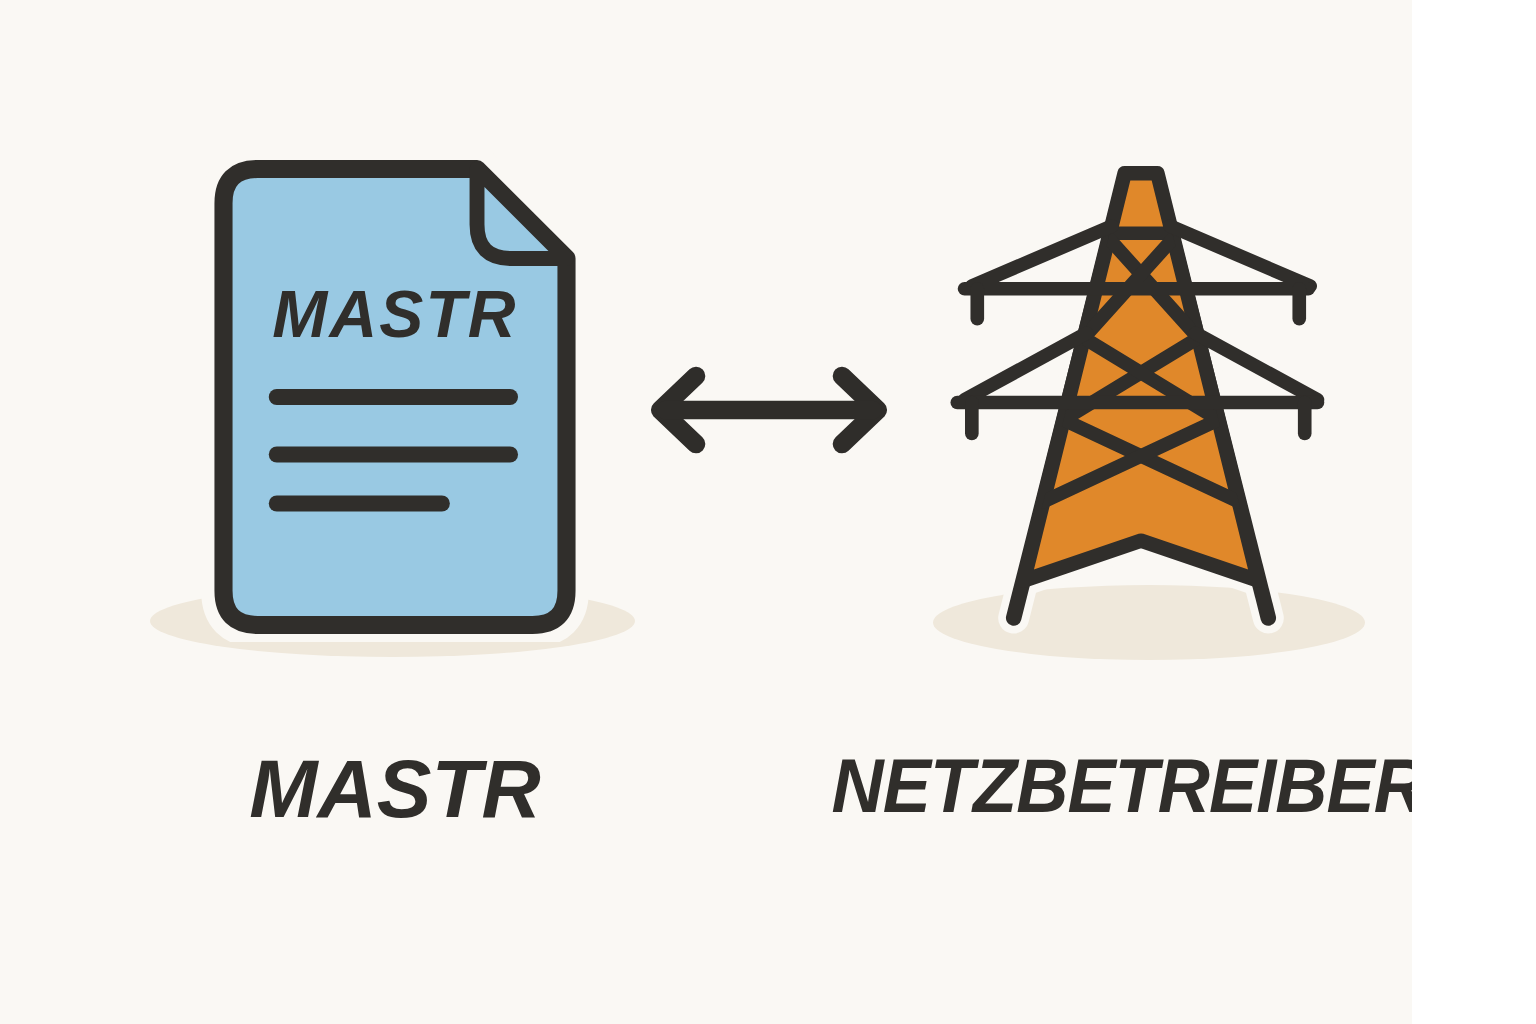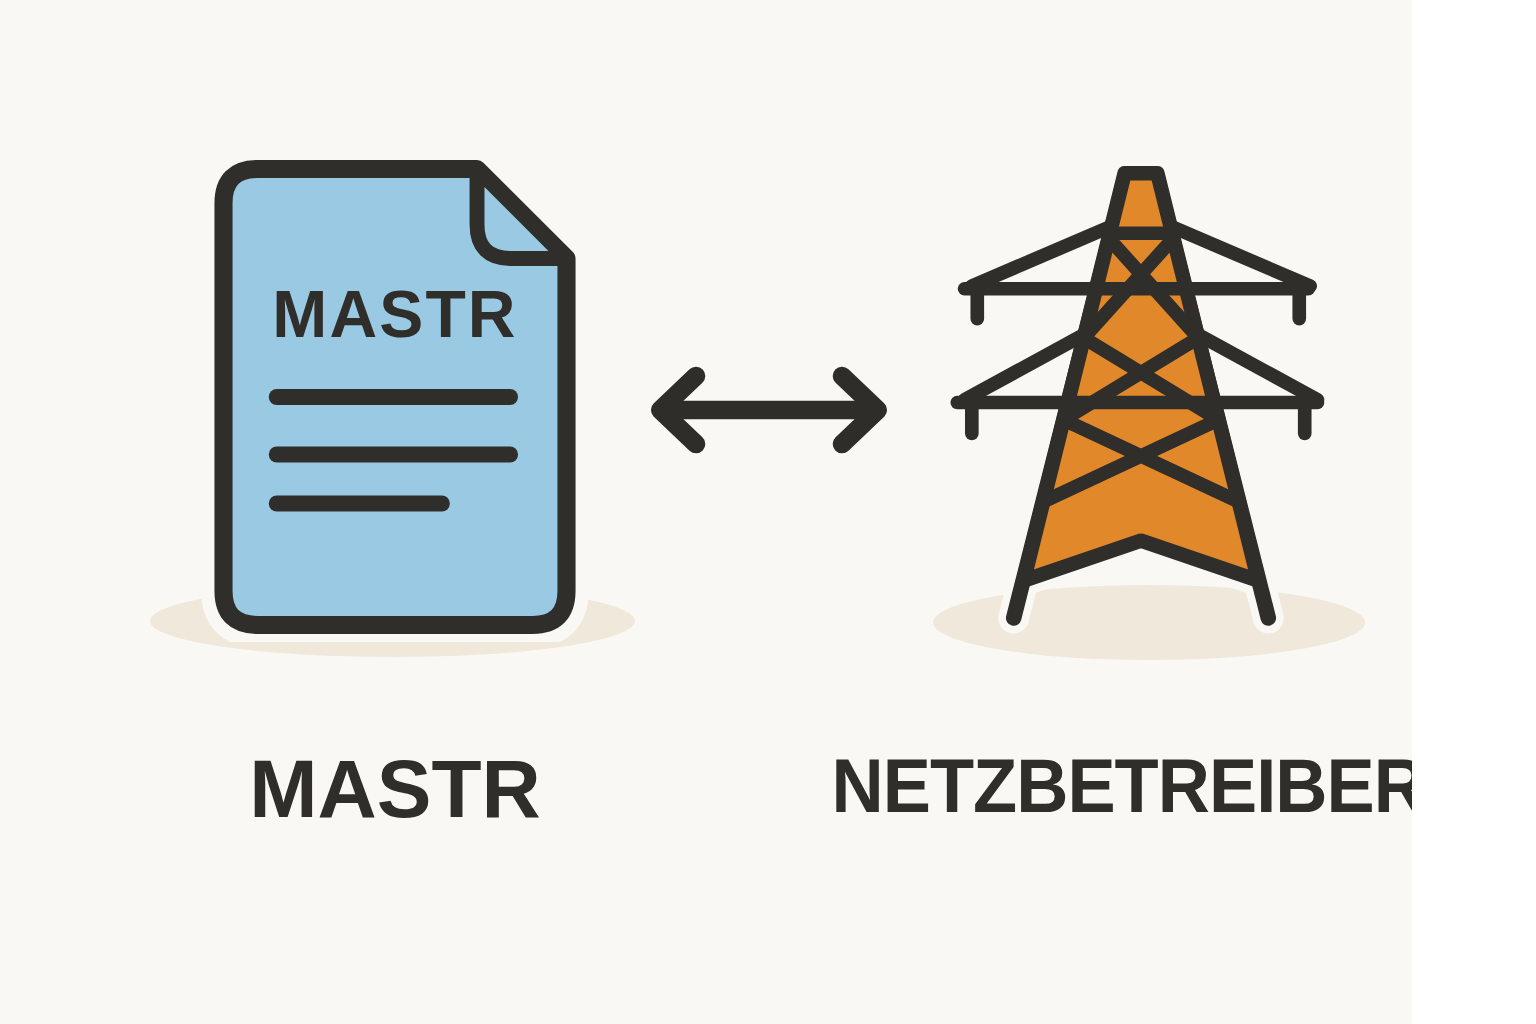--- a/index.html
+++ b/index.html
@@ -3,20 +3,21 @@
 <meta charset="utf-8">
 <style>
   html, body { margin: 0; padding: 0; }
   body { font-family: "Liberation Sans", sans-serif; }
   .canvas {
     position: relative;
     width: 1412px;
     height: 1024px;
     background: #faf8f4;
     overflow: hidden;
+    font-style: italic;
   }
   .shadow-ellipse {
     position: absolute;
     background: #efe8db;
     border-radius: 50%;
   }
   .icon-svg { position: absolute; }
   .item-label {
     position: absolute;
     top: 742px;

